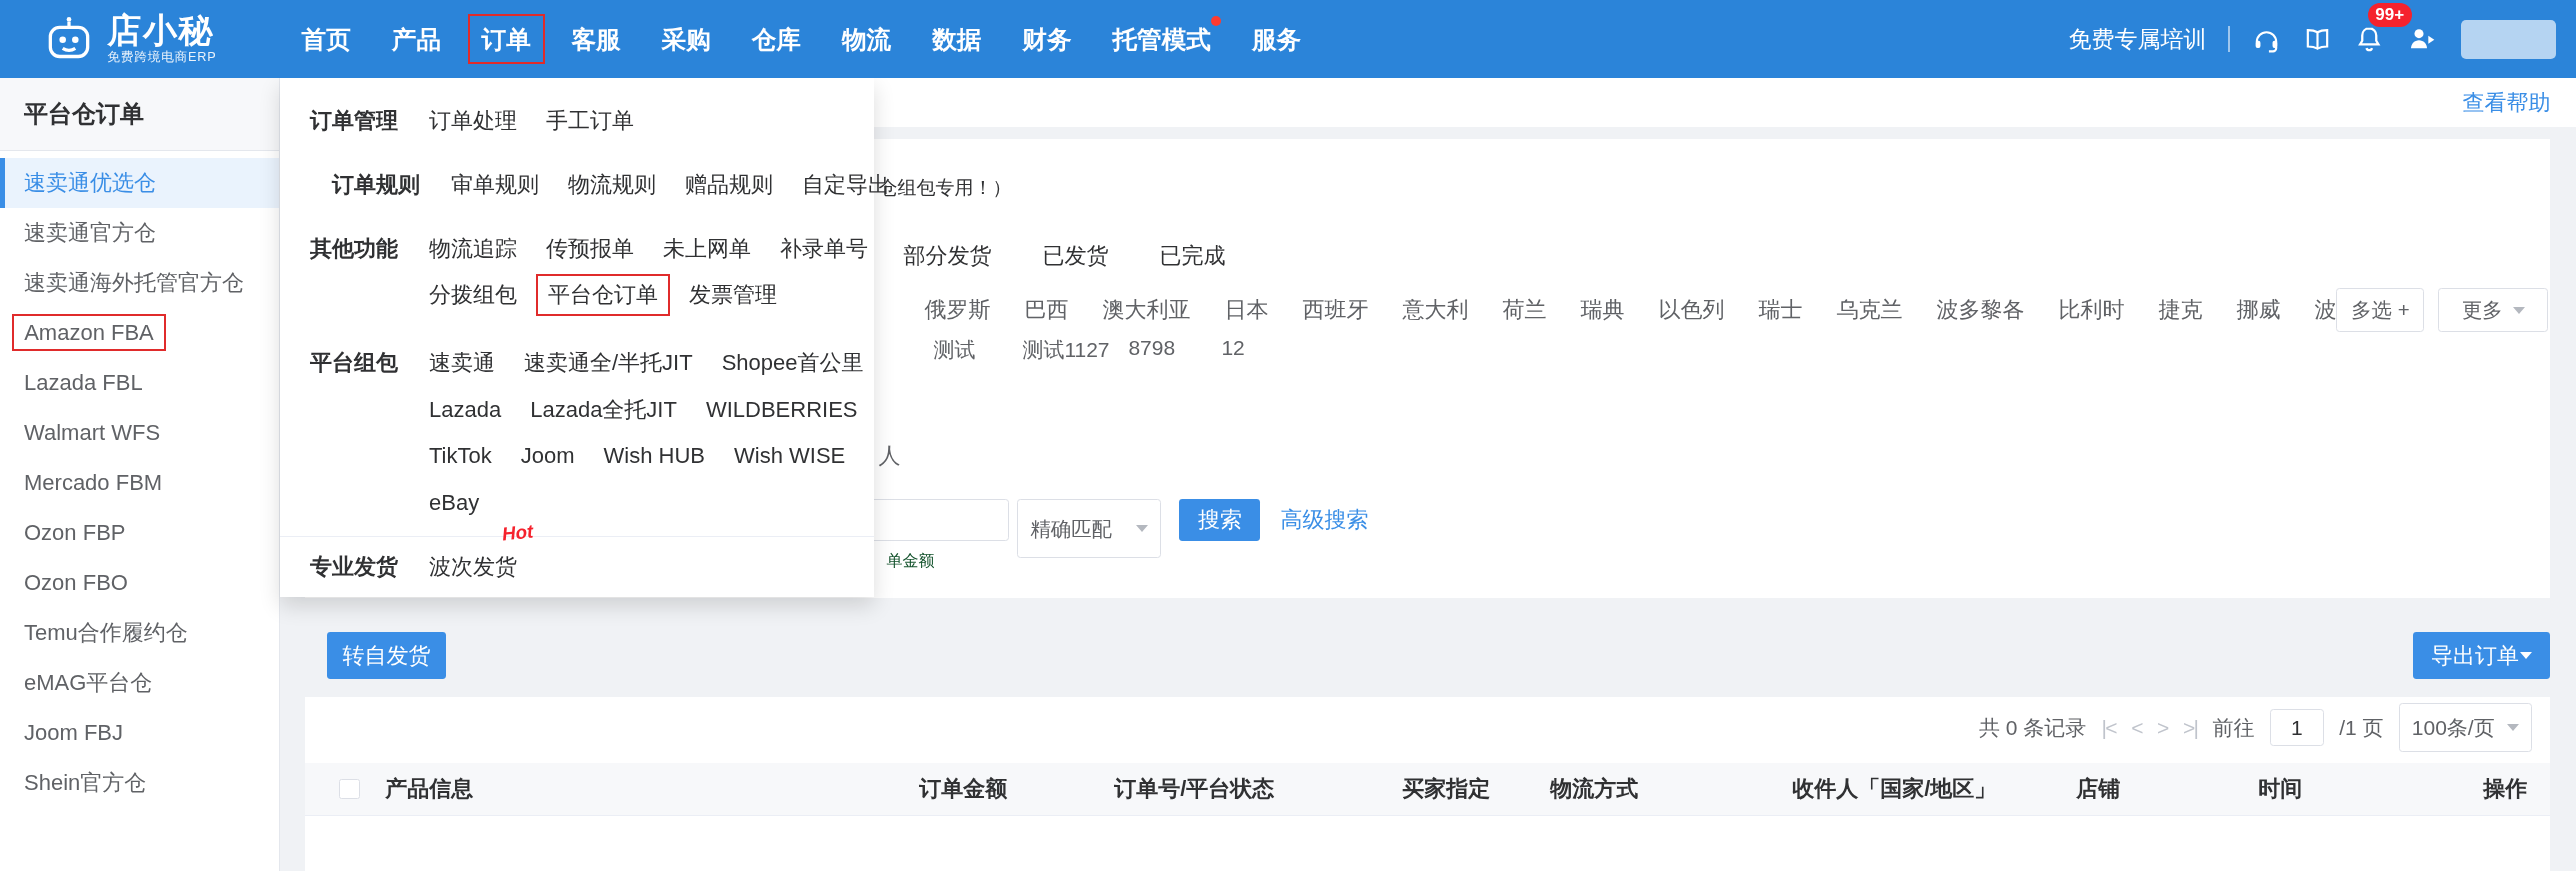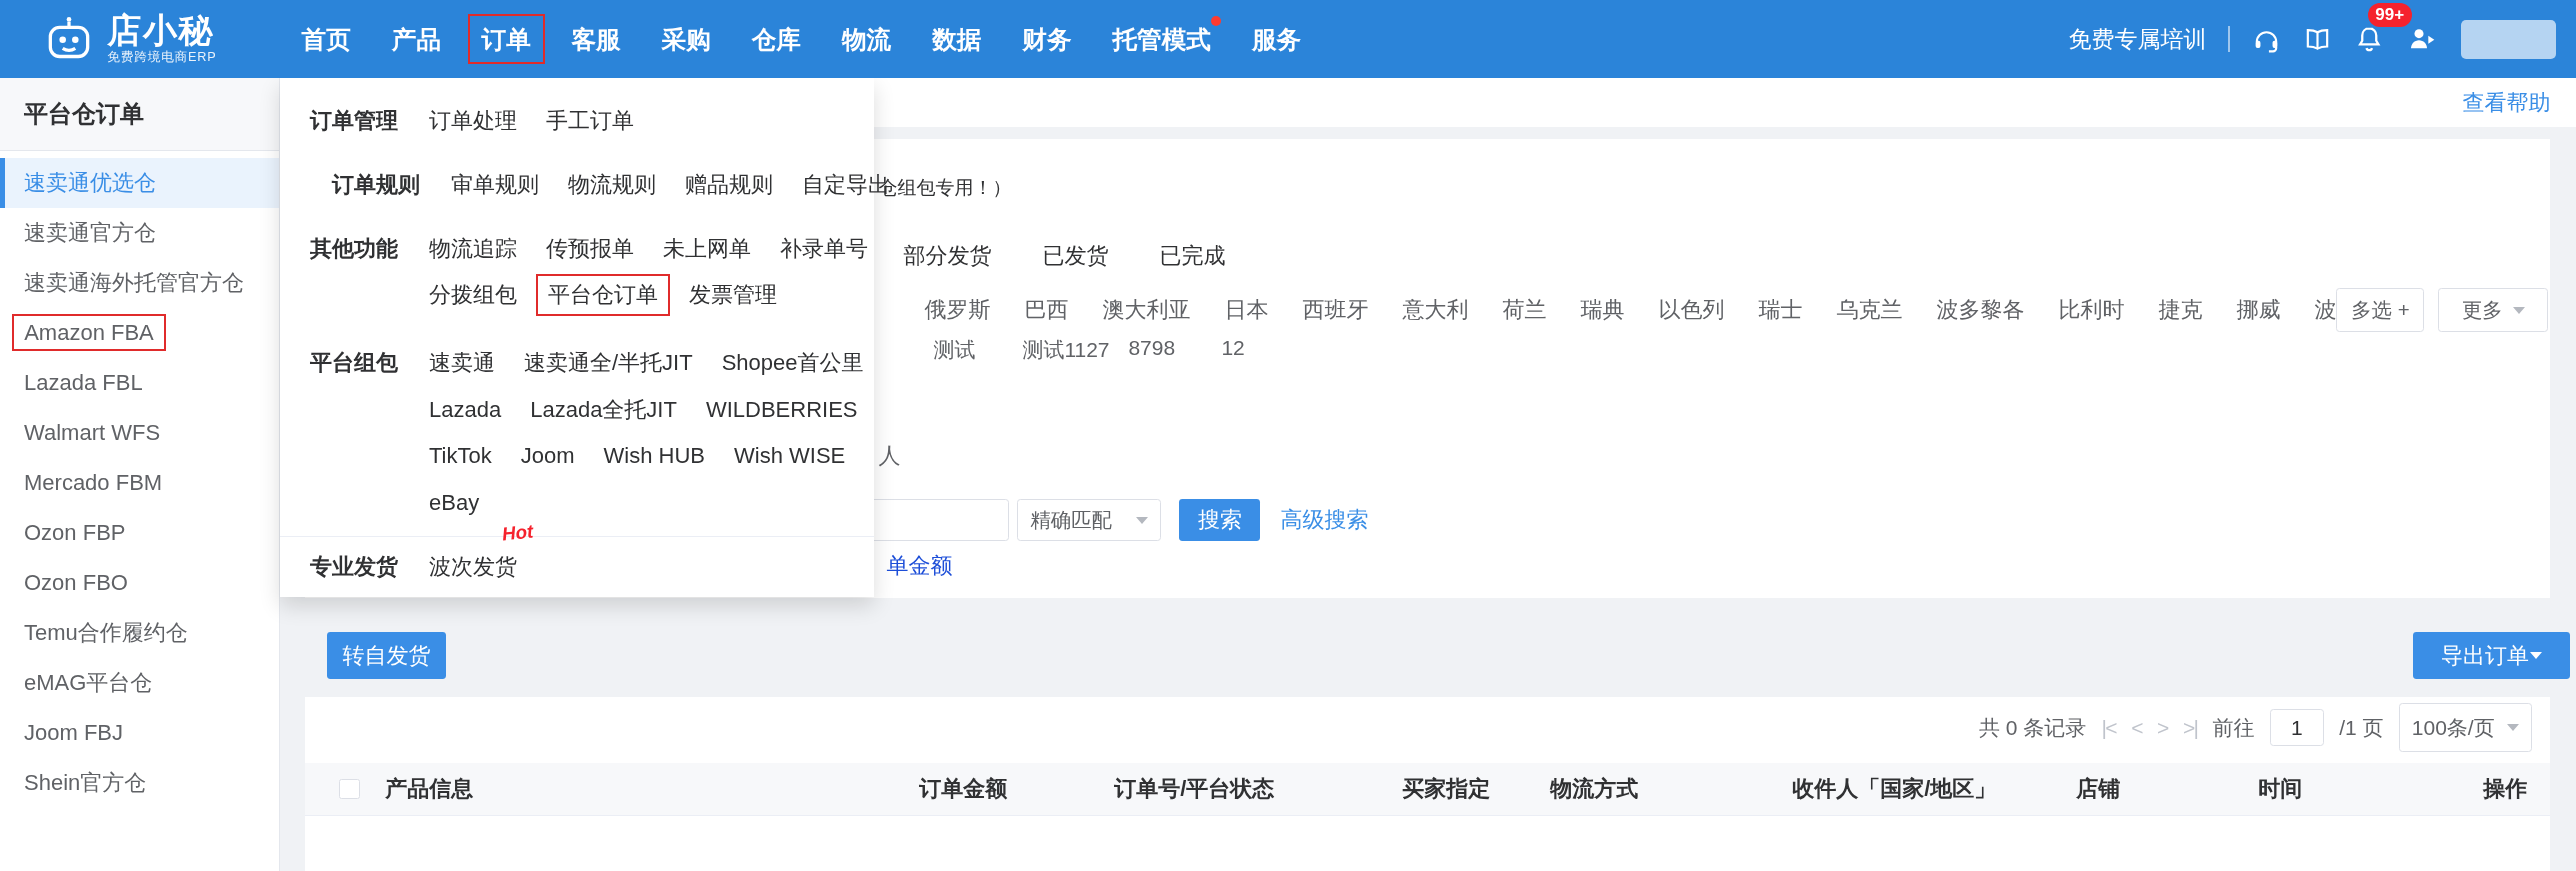--- a/index.html
+++ b/index.html
@@ -63,33 +63,33 @@
   .multi-btn { position: absolute; left: 2031px; top: 149px; width: 88px; height: 44px; border: 0.8px solid #dcdfe6;
                border-radius: 3.4px; display: flex; align-items: center; justify-content: center; font-size: 20.4px;
                color: #606266; cursor: pointer; background:#fff; }
   .more-btn { position: absolute; left: 2133px; top: 149px; width: 110px; height: 44px; border: 0.8px solid #dcdfe6;
               border-radius: 3.4px; display: flex; align-items: center; justify-content: center; gap: 10.2px;
               font-size: 20.4px; color: #606266; cursor: pointer; background:#fff; }
   .cvalue { position: absolute; top: 197px; font-size: 21px; color: #606266; white-space: nowrap; }
   .frag-ren { position: absolute; left: 573px; top: 302px; font-size: 22px; color: #606266; }
   .search-input { position: absolute; left: 475px; top: 360px; width: 229px; height: 42px; border: 0.8px solid #dcdfe6;
                   border-radius: 3.4px; font-size: 21px; padding: 0 12px; color: #303133; background: #fff; }
-  .match-select { position: absolute; left: 712px; top: 360px; width: 144px; height: 42px; border: 0.8px solid #dcdfe6;
+  .match-select { position: absolute; left: 712px; top: 360px; width: 144px; height: 59px; border: 0.8px solid #dcdfe6;
                   border-radius: 3.4px; display: flex; align-items: center; justify-content: space-between;
                   padding: 0 12px; font-size: 20.4px; color: #606266; cursor: pointer; background: #fff; }
   .search-btn { position: absolute; left: 874px; top: 360px; width: 81px; height: 42px; background: #3a8ee6;
                 color: #fff; font-size: 22px; border: none; border-radius: 3.4px; display: flex; align-items: center;
                 justify-content: center; cursor: pointer; }
   .adv-link { position: absolute; left: 975px; top: 366px; font-size: 22px; color: #3a8ee6; cursor: pointer; }
-  .frag-amount { position: absolute; left: 581px; top: 412px; font-size: 22px; color: #1d4ed8; }
+  .frag-amount { position: absolute; left: 581px; top: 412px; font-size: 16px; color: #14532d; }
 
   .transfer-btn { position: absolute; left: 47px; top: 554px; width: 119px; height: 47px; background: #3a8ee6;
                   color: #fff; font-size: 22px; border: none; border-radius: 3.4px; display: flex; align-items: center;
                   justify-content: center; cursor: pointer; }
-  .export-btn { position: absolute; left: 2133px; top: 554px; width: 157px; height: 47px; background: #3a8ee6;
+  .export-btn { position: absolute; left: 2133px; top: 554px; width: 137px; height: 47px; background: #3a8ee6;
                 color: #fff; font-size: 22px; border: none; border-radius: 3.4px; display: flex; align-items: center;
                 justify-content: center; gap: 1px; cursor: pointer; text-align: center; }
 
   .table-panel { position: absolute; left: 25.4px; top: 619px; width: 2245px; height: 254px; background: #fff; }
   .pagination { position: absolute; top: 10.2px; right: 18.7px; height: 41px; display: flex; align-items: center;
                 gap: 15.3px; font-size: 21px; color: #606266; }
   .pg-icon { color: #c0c4cc; font-size: 21px; cursor: pointer; letter-spacing: -1.7px; }
   .pg-input { width: 54px; height: 37px; border: 0.8px solid #dcdfe6; border-radius: 3.4px; text-align: center;
               font-size: 21px; color: #303133; background: #fff; }
   .pg-size { display: flex; align-items: center; gap: 12px; padding: 0 12px; height: 49px; border: 0.8px solid #dcdfe6;

